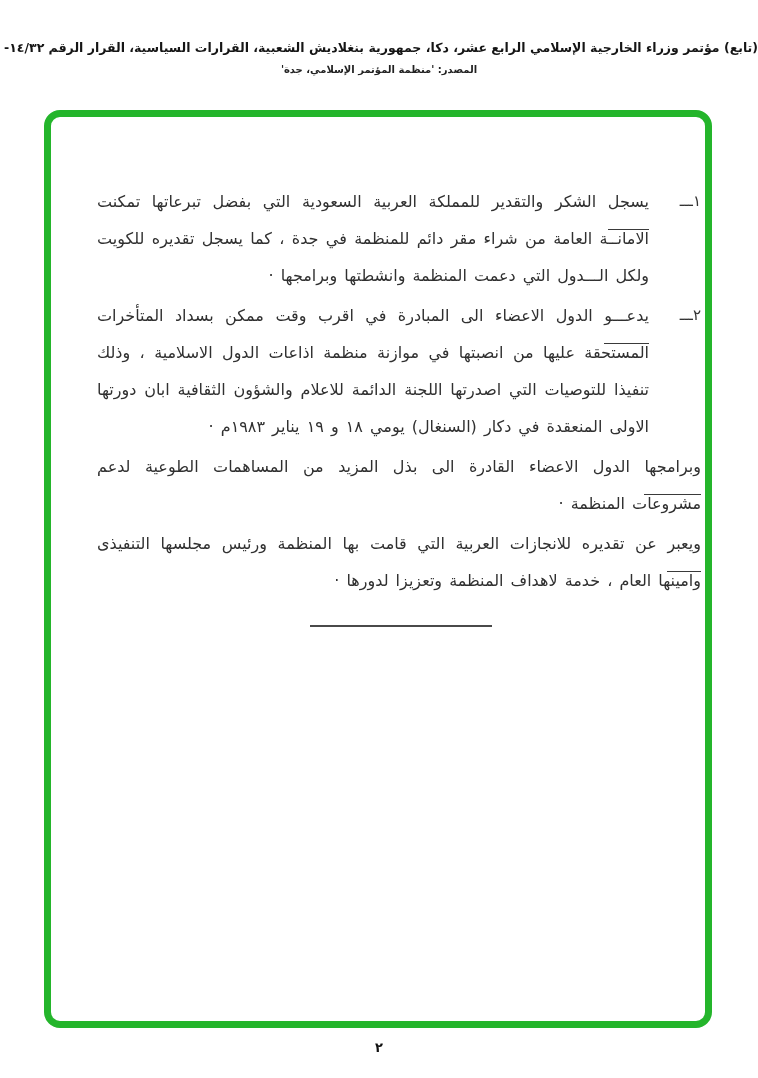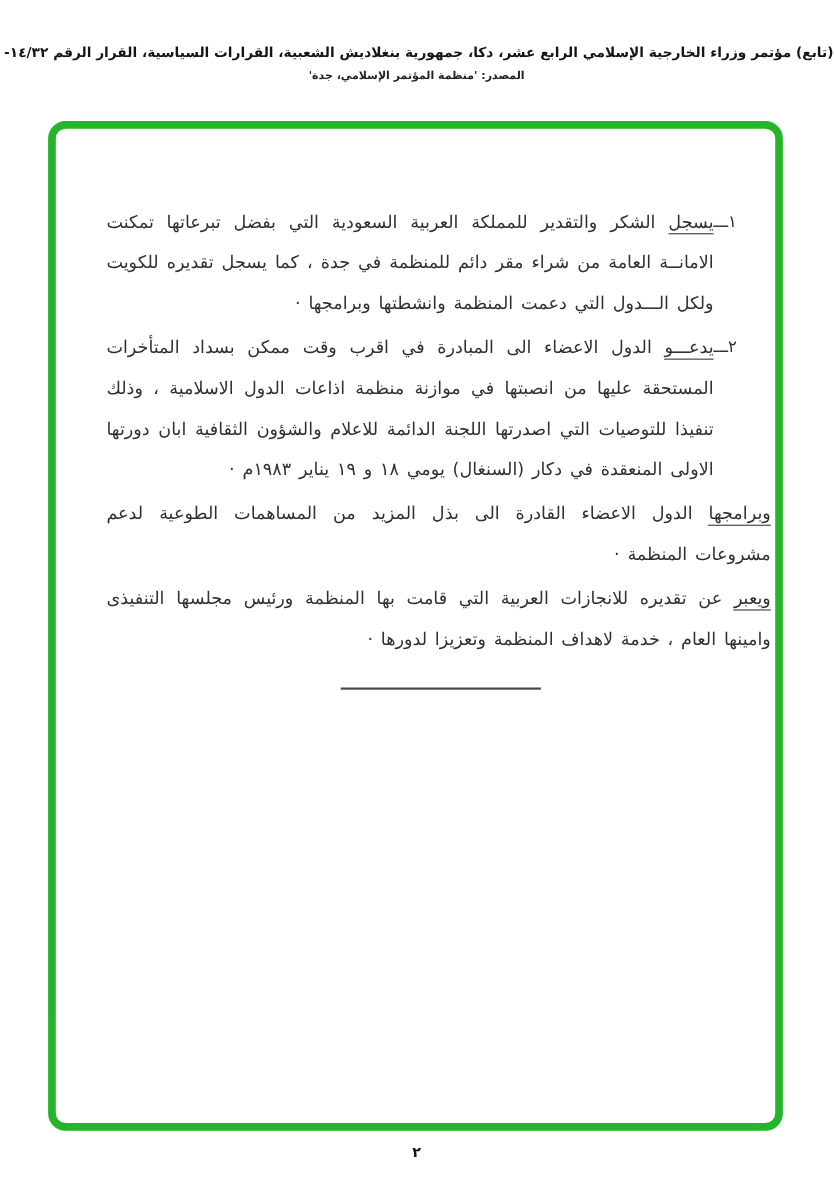--- a/index.html
+++ b/index.html
@@ -57,38 +57,38 @@
     color: #2e2e2e;
   }
   .res-item {
     display: flex;
     flex-direction: row; 
     margin-bottom: 3px;
   }
   .res-number {
     flex: 0 0 52px;
     width: 52px;
-    text-align: left;
+    text-align: right;
     font-size: 15px;
     line-height: 37px;
     color: #333;
     letter-spacing: -1px;
   }
   .res-text {
     flex: 1 1 auto;
     font-size: 16px;
     line-height: 37px;
     text-align: justify;
     word-spacing: 2px;
     color: #303030;
   }
   .lead-word {
     text-decoration: none;
     border-bottom: 1.5px solid #3a3a3a;
-    padding-bottom: 1px;
+    padding-bottom: 18px;
   }
   .end-divider {
     width: 182px;
     height: 2px;
     background: #4a4a4a;
     margin: 26px auto 0 auto;
     transform: translateX(2px);
   }
   
   .footer {

